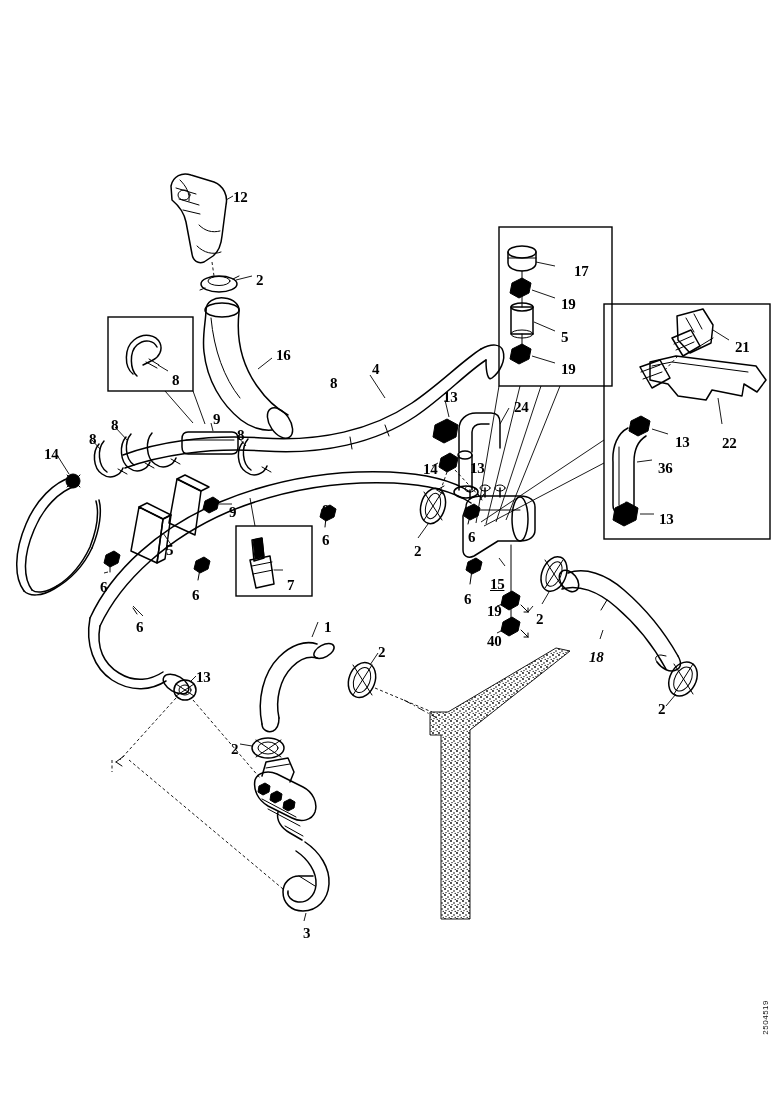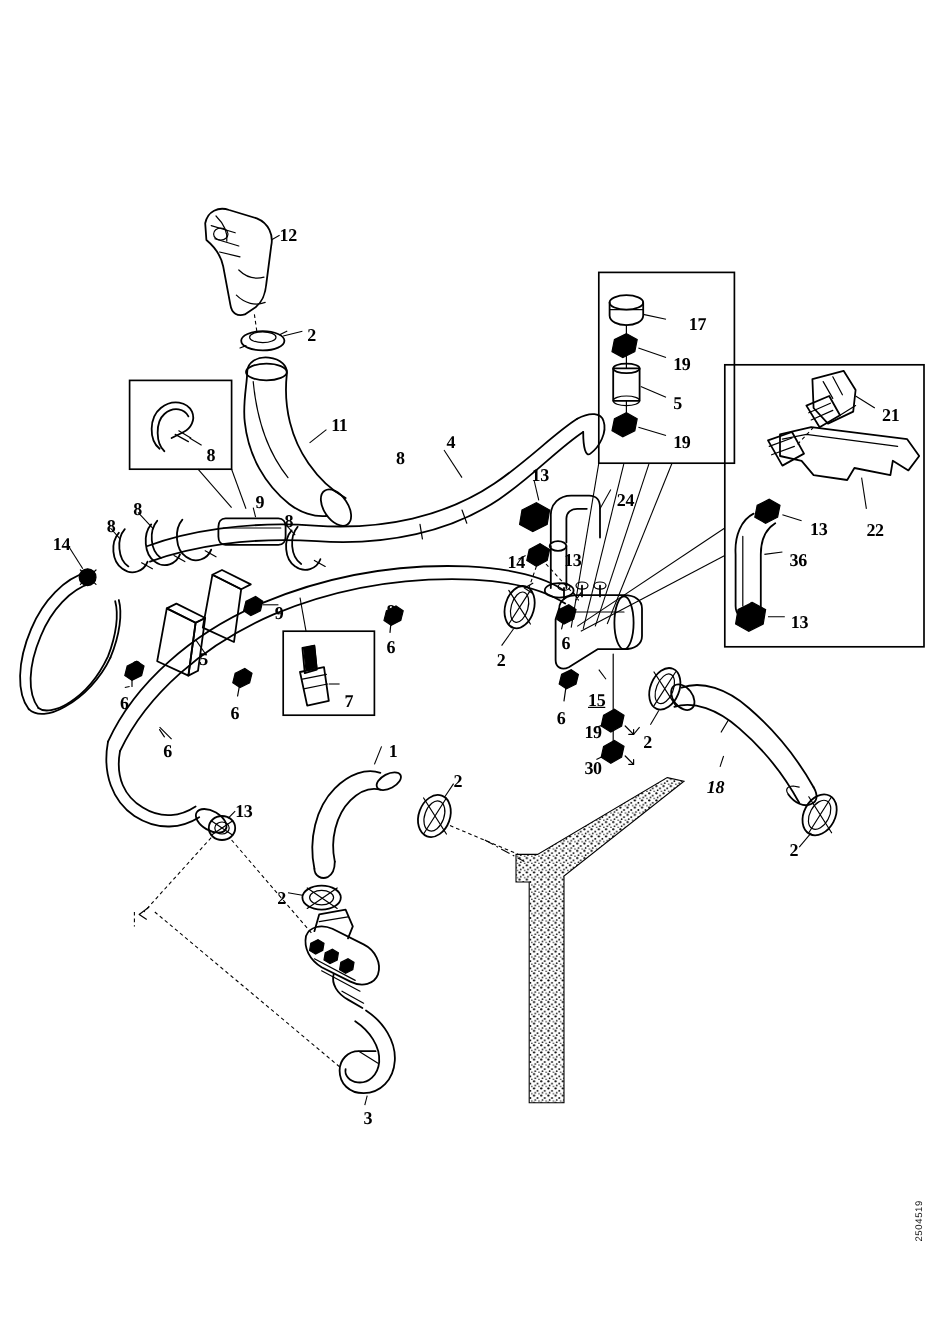--- a/index.html
+++ b/index.html
@@ -391,26 +391,26 @@
     </g>
 
     <g>
       <path class="lead" d="M112 760 L112 772"></path>
     </g>
 
   </svg>
 
   <div class="lbl" style="left:233px;top:190px;">12</div>
   <div class="lbl" style="left:256px;top:273px;">2</div>
-  <div class="lbl" style="left:276px;top:348px;">11</div>
+  <div class="lbl" style="left:276px;top:348px;">16</div>
   <div class="lbl" style="left:172px;top:373px;">8</div>
   <div class="lbl" style="left:330px;top:376px;">8</div>
   <div class="lbl" style="left:372px;top:362px;">4</div>
   <div class="lbl" style="left:443px;top:390px;">13</div>
-  <div class="lbl" style="left:514px;top:411px;text-align:center;">24</div>
+  <div class="lbl" style="left:514px;top:400px;text-align:center;">24</div>
 
   <div class="lbl" style="left:574px;top:264px;">17</div>
   <div class="lbl" style="left:561px;top:297px;">19</div>
   <div class="lbl" style="left:561px;top:330px;">5</div>
   <div class="lbl" style="left:561px;top:362px;">19</div>
 
   <div class="lbl" style="left:735px;top:340px;">21</div>
   <div class="lbl" style="left:675px;top:435px;">13</div>
   <div class="lbl" style="left:722px;top:436px;">22</div>
   <div class="lbl" style="left:658px;top:461px;">36</div>
@@ -432,21 +432,21 @@
   <div class="lbl" style="left:287px;top:578px;">7</div>
 
   <div class="lbl" style="left:423px;top:462px;">14</div>
   <div class="lbl" style="left:470px;top:461px;">13</div>
   <div class="lbl" style="left:414px;top:544px;">2</div>
   <div class="lbl" style="left:490px;top:577px;text-decoration:underline;">15</div>
   <div class="lbl" style="left:468px;top:530px;">6</div>
   <div class="lbl" style="left:464px;top:592px;">6</div>
   <div class="lbl" style="left:487px;top:604px;">19</div>
   <div class="lbl" style="left:536px;top:612px;">2</div>
-  <div class="lbl" style="left:487px;top:634px;">30</div>
+  <div class="lbl" style="left:487px;top:634px;">40</div>
   <div class="lbl" style="left:589px;top:650px;font-style:italic;">18</div>
   <div class="lbl" style="left:658px;top:702px;">2</div>
   <div class="lbl" style="left:196px;top:670px;">13</div>
   <div class="lbl" style="left:324px;top:620px;">1</div>
   <div class="lbl" style="left:378px;top:645px;">2</div>
   <div class="lbl" style="left:231px;top:742px;">2</div>
   <div class="lbl" style="left:303px;top:926px;">3</div>
 
   <div class="wm">2504519</div>
 

